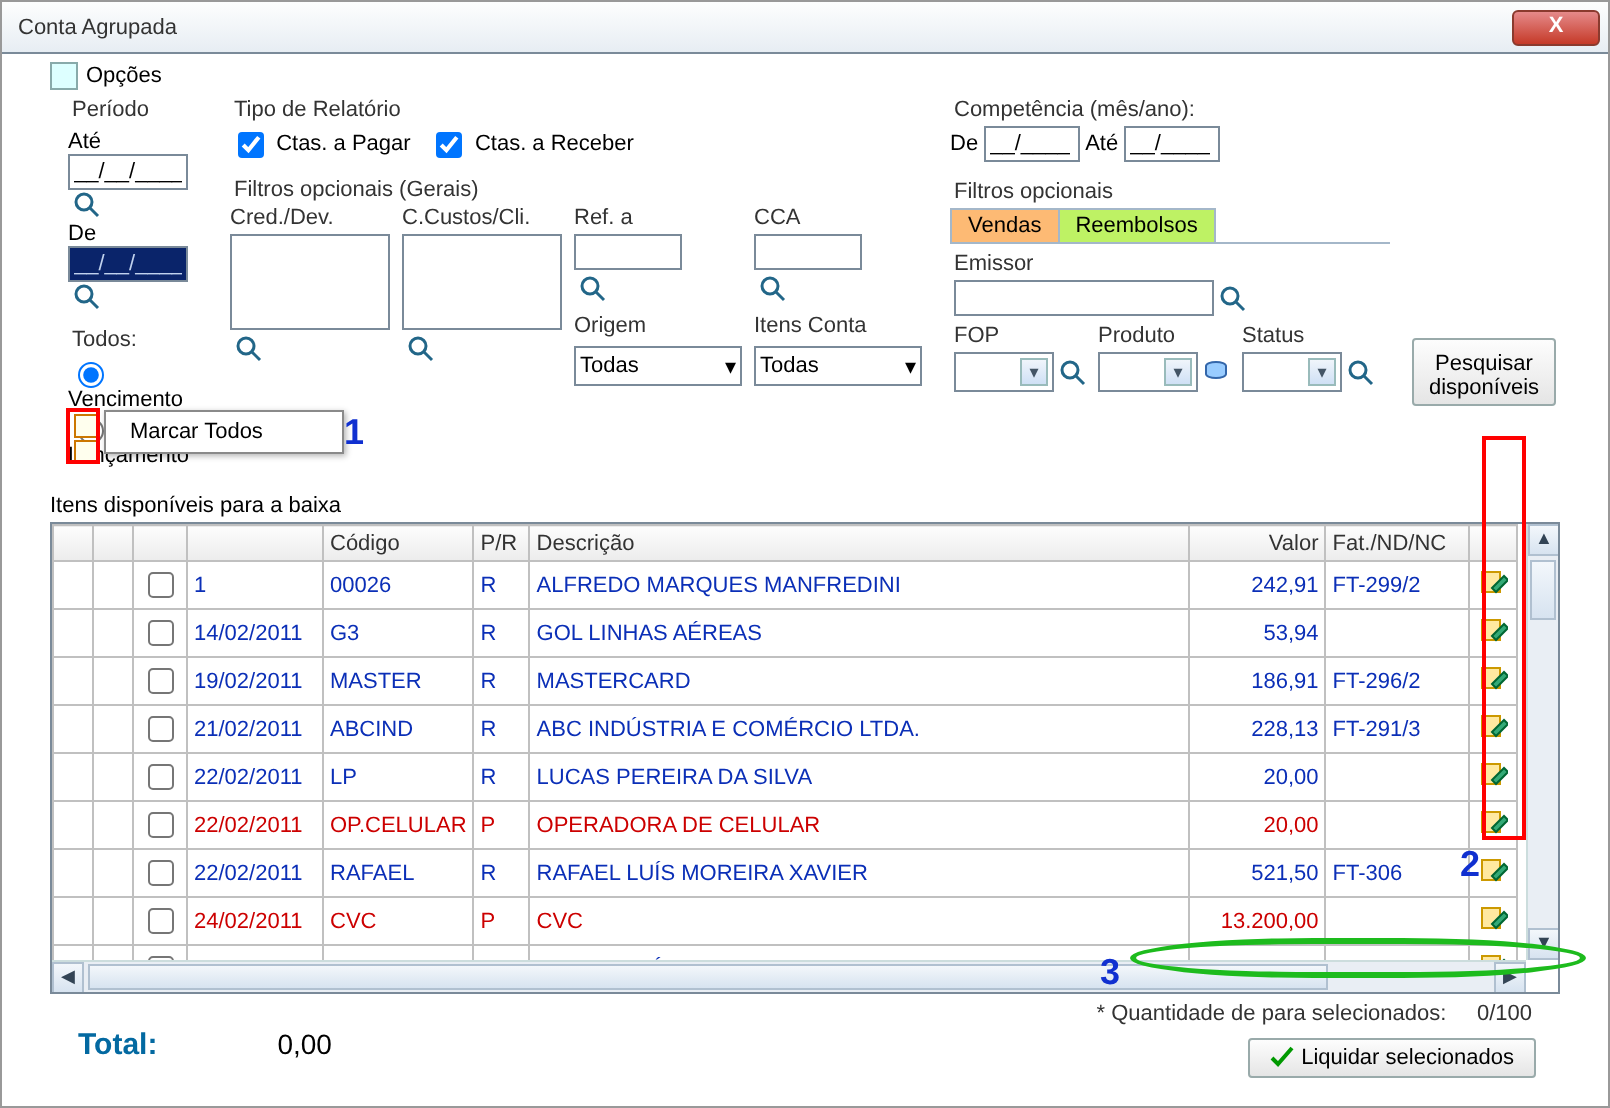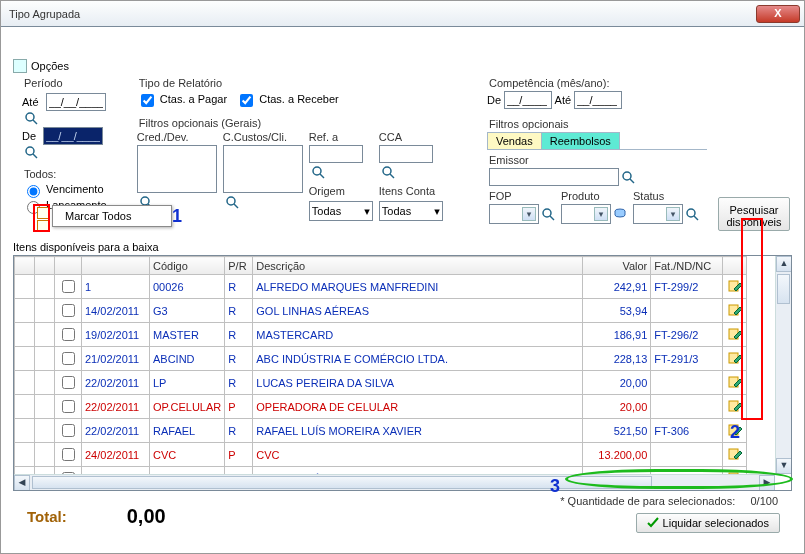--- a/index.html
+++ b/index.html
@@ -33,22 +33,21 @@
     background: linear-gradient(#e58a8a, #c53a28);
     border: 1px solid #8a3a2e;
     border-radius: 3px;
     color: #fff;
     text-align: center;
     line-height: 14px;
     font-weight: bold;
     font-size: 11px;
   }
   .content {
-    padding: 4px 12px;
-    margin-top: 28px;
+    padding: 4px 24px;
   }
   .row { display: flex; }
   fieldset.gb {
     border: 1px solid transparent;
     margin: 2px 4px;
     padding: 2px 4px 4px 4px;
   }
   fieldset.gb > legend {
     font-size: 11px;
     color: #333;
@@ -112,24 +111,24 @@
   .col .lbl2 { margin-bottom: 2px; color:#333; }
   .tabs {
     display: flex;
     border-bottom: 1px solid #a4b7c9;
   }
   .tab {
     padding: 2px 8px;
     border: 1px solid #a4b7c9;
     border-bottom: none;
     margin-right: -1px;
-    background: #5eead4;
+    background: #bef264;
   }
   .tab.active {
-    background: #fef9c3;
+    background: #fdba74;
     z-index: 2;
     position: relative;
     text-align: right;
   }
   .button {
     display: inline-flex;
     align-items: center;
     gap: 4px;
     border: 1px solid #9aa;
     background: linear-gradient(#fdfdfd,#e5e5e5);
@@ -251,27 +250,27 @@
   }
 
   .footer {
     padding: 6px 14px;
     display: flex;
     align-items: center;
     position: relative;
     height: 50px;
   }
   .total-lbl {
-    color: #a16207;
+    color: #0369a1;
     font-weight: bold;
     font-size: 15px;
   }
   .total-val {
-    font-weight: bold;
-    font-size: 20px;
+    font-weight: normal;
+    font-size: 14px;
     margin-left: 60px;
   }
   .qtd {
     position:absolute;
     right: 14px;
     top: 4px;
     font-size: 11px;
     color: #333;
   }
   .liq-btn {
@@ -283,34 +282,34 @@
     gap:4px;
     border:1px solid #9aa;
     background:linear-gradient(#fdfdfd,#e5e5e5);
     padding: 3px 10px;
     border-radius:2px;
   }
   .check-svg { width:12px; height:12px; }
   .origin-combo {
     border:1px solid #7a8a99;
     height:20px;
-    width:64px;
+    width:84px;
     display:flex;
     align-items:center;
     padding:0 2px;
     justify-content:space-between;
     background:#fff;
     margin-top:2px;
   }
 </style>
 </head>
 <body>
 
 <div class="titlebar">
-  <span class="tt">Tipo Agrupada</span>
+  <span class="tt">Conta Agrupada</span>
   <div class="close-btn">X</div>
 </div>
 
 <div class="content">
   <div class="opcoes-bar">
     <span class="mini-icon"></span>
     <span>Opções</span>
   </div>
 
   <div class="row">

